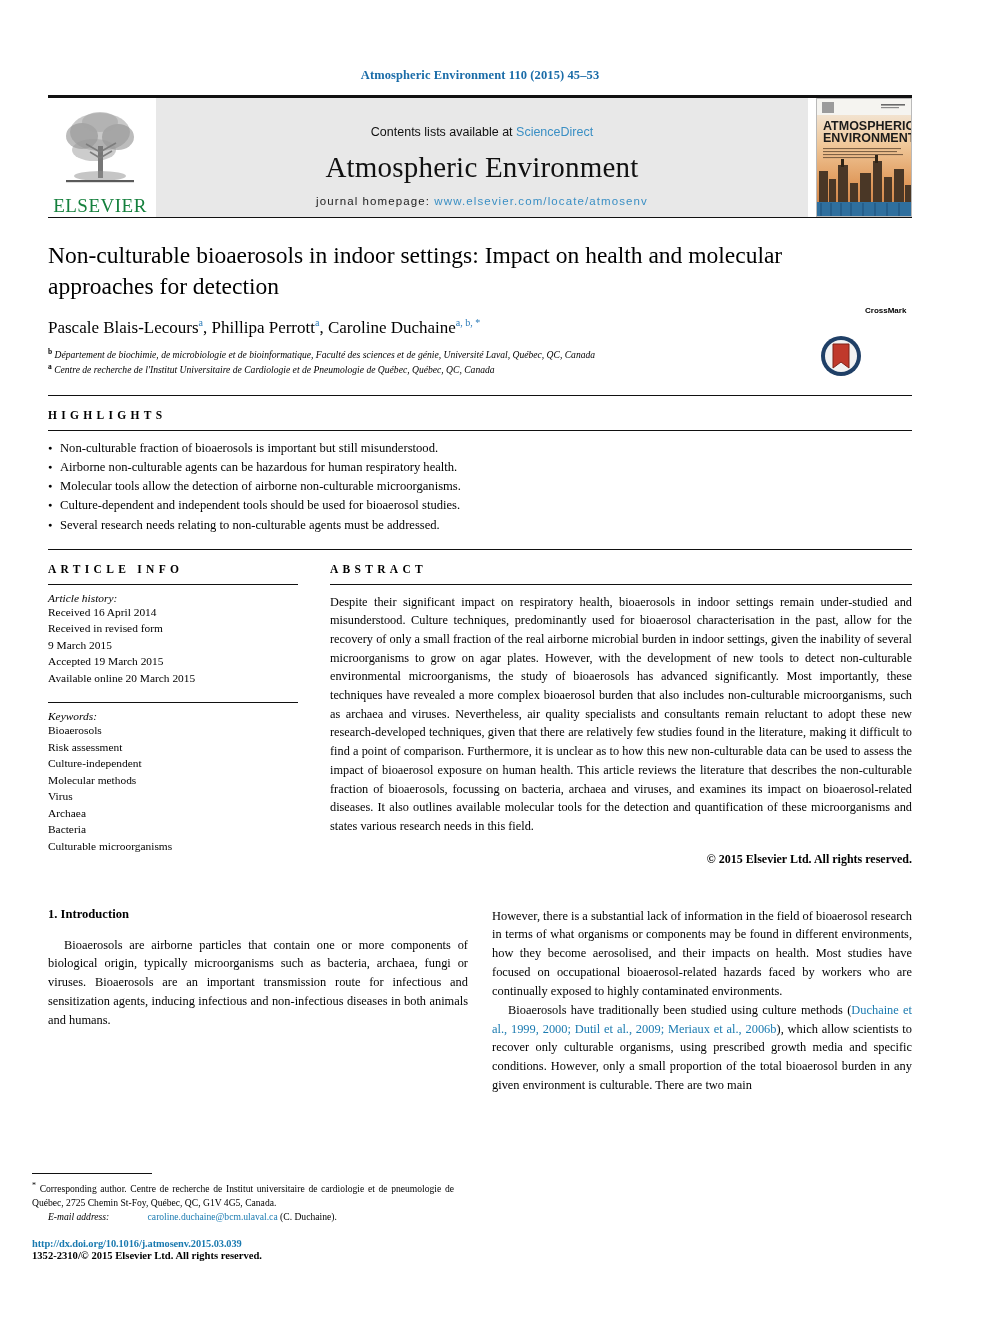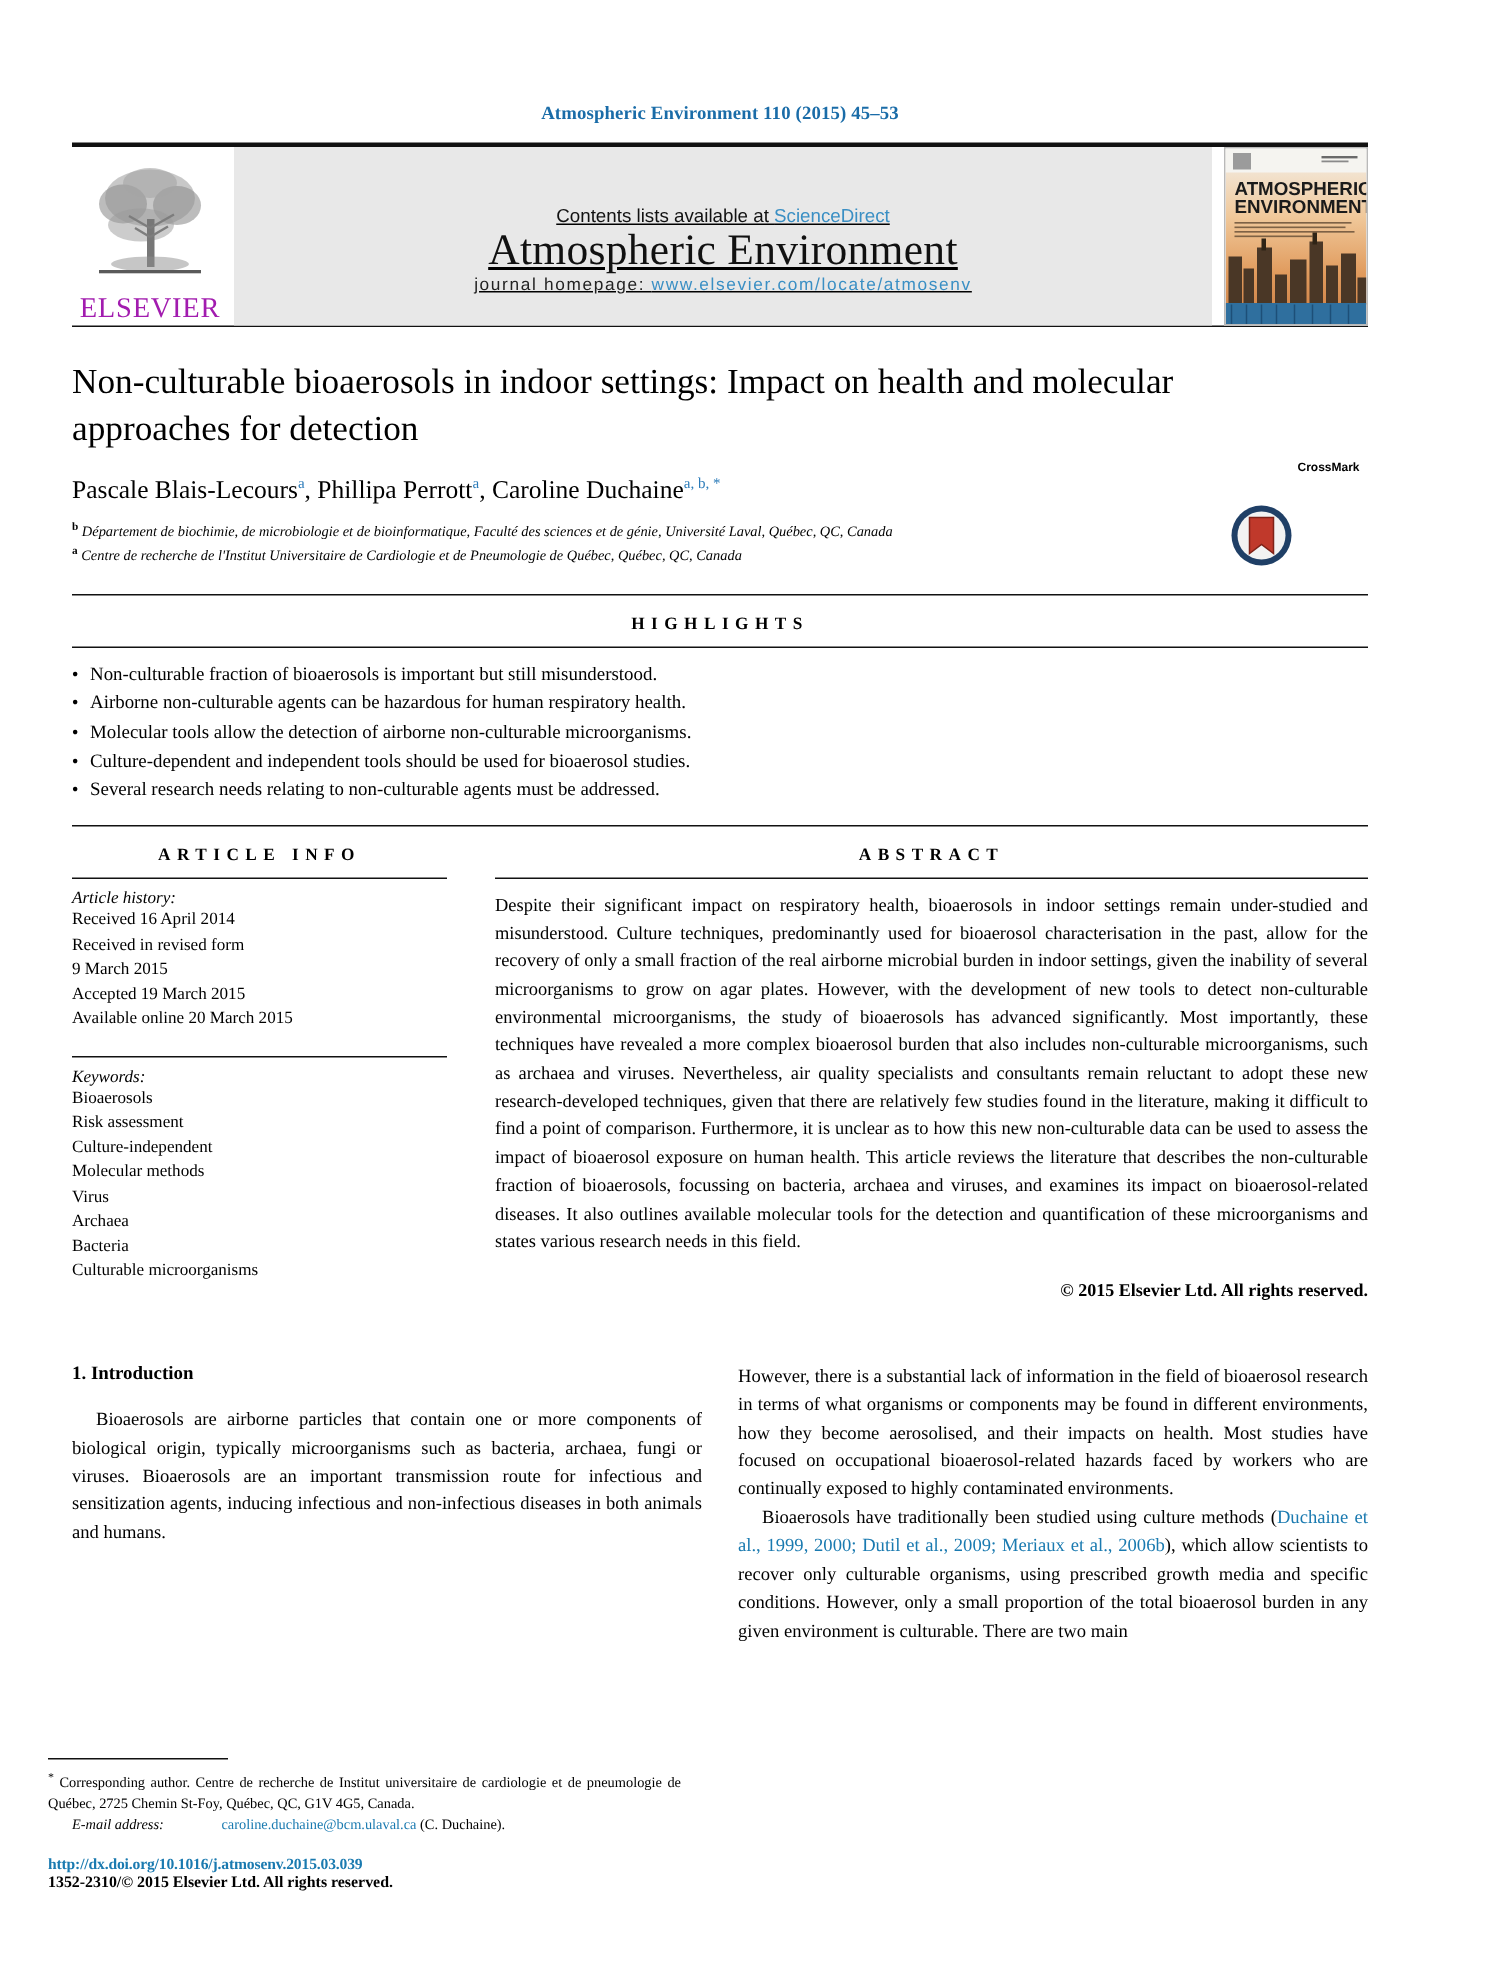--- a/index.html
+++ b/index.html
@@ -39,37 +39,36 @@
     flex: none;
     display: flex;
     flex-direction: column;
     align-items: center;
     justify-content: flex-end;
     padding-bottom: 2px;
     position: relative;
   }
   .tree-svg { display:block; }
   .elsevier-word {
-    color: #a21caf;
+    color: #15803d;
     font-family: "Liberation Serif", serif;
     font-size: 19px;
     letter-spacing: .5px;
     line-height: 1;
     margin-top: 2px;
   }
   .journal-band {
     flex: 1;
     background: #e8e8e8;
     display: flex;
     flex-direction: column;
     align-items: center;
-    justify-content: center;
+    justify-content: space-between;
     padding: 27px 0 10px 0;
     margin-left: 4px;
-    text-decoration: underline;
   }
   .contents-line { font-size: 12.5px; color: #111; font-family: "Liberation Sans", sans-serif; }
   .sciencedirect { color: #3a8fc4; }
   .journal-title {
     font-size: 29px;
     font-family: "Liberation Serif", serif;
     color: #111;
     letter-spacing: .2px;
   }
   .homepage-line {
@@ -106,21 +105,20 @@
   .affil-mark { font-style: normal; font-weight: bold; font-size: 7.5px; vertical-align: super; }
   .crossmark { width: 92px; flex: none; display: flex; align-items: flex-end; gap: 3px; padding-top: 4px; }
   .crossmark-text { font-size: 8px; font-weight: bold; font-family: "Liberation Sans", sans-serif; align-self: center; }
 
   
   .section-rule-top { border-top: 1px solid #111; margin-top: 18px; }
   .sec-label {
     font-size: 11.5px; font-weight: bold; letter-spacing: 4.3px;
     font-family: "Liberation Serif", serif;
     margin: 13px 0 9px 0;
-    text-align: center;
   }
   .thin-rule { border-top: 1px solid #111; }
   .highlights { padding: 8px 0 14px 0; }
   .hl-item { font-size: 12.6px; line-height: 1.52; position: relative; padding-left: 12px; }
   .hl-item::before {
     content: "\25CF"; position: absolute; left: 0; top: 0; font-size: 7px; line-height: 2.6;
   }
 
   
   .info-abstract { display: flex; border-top: 1px solid #111; padding-top: 0; }

